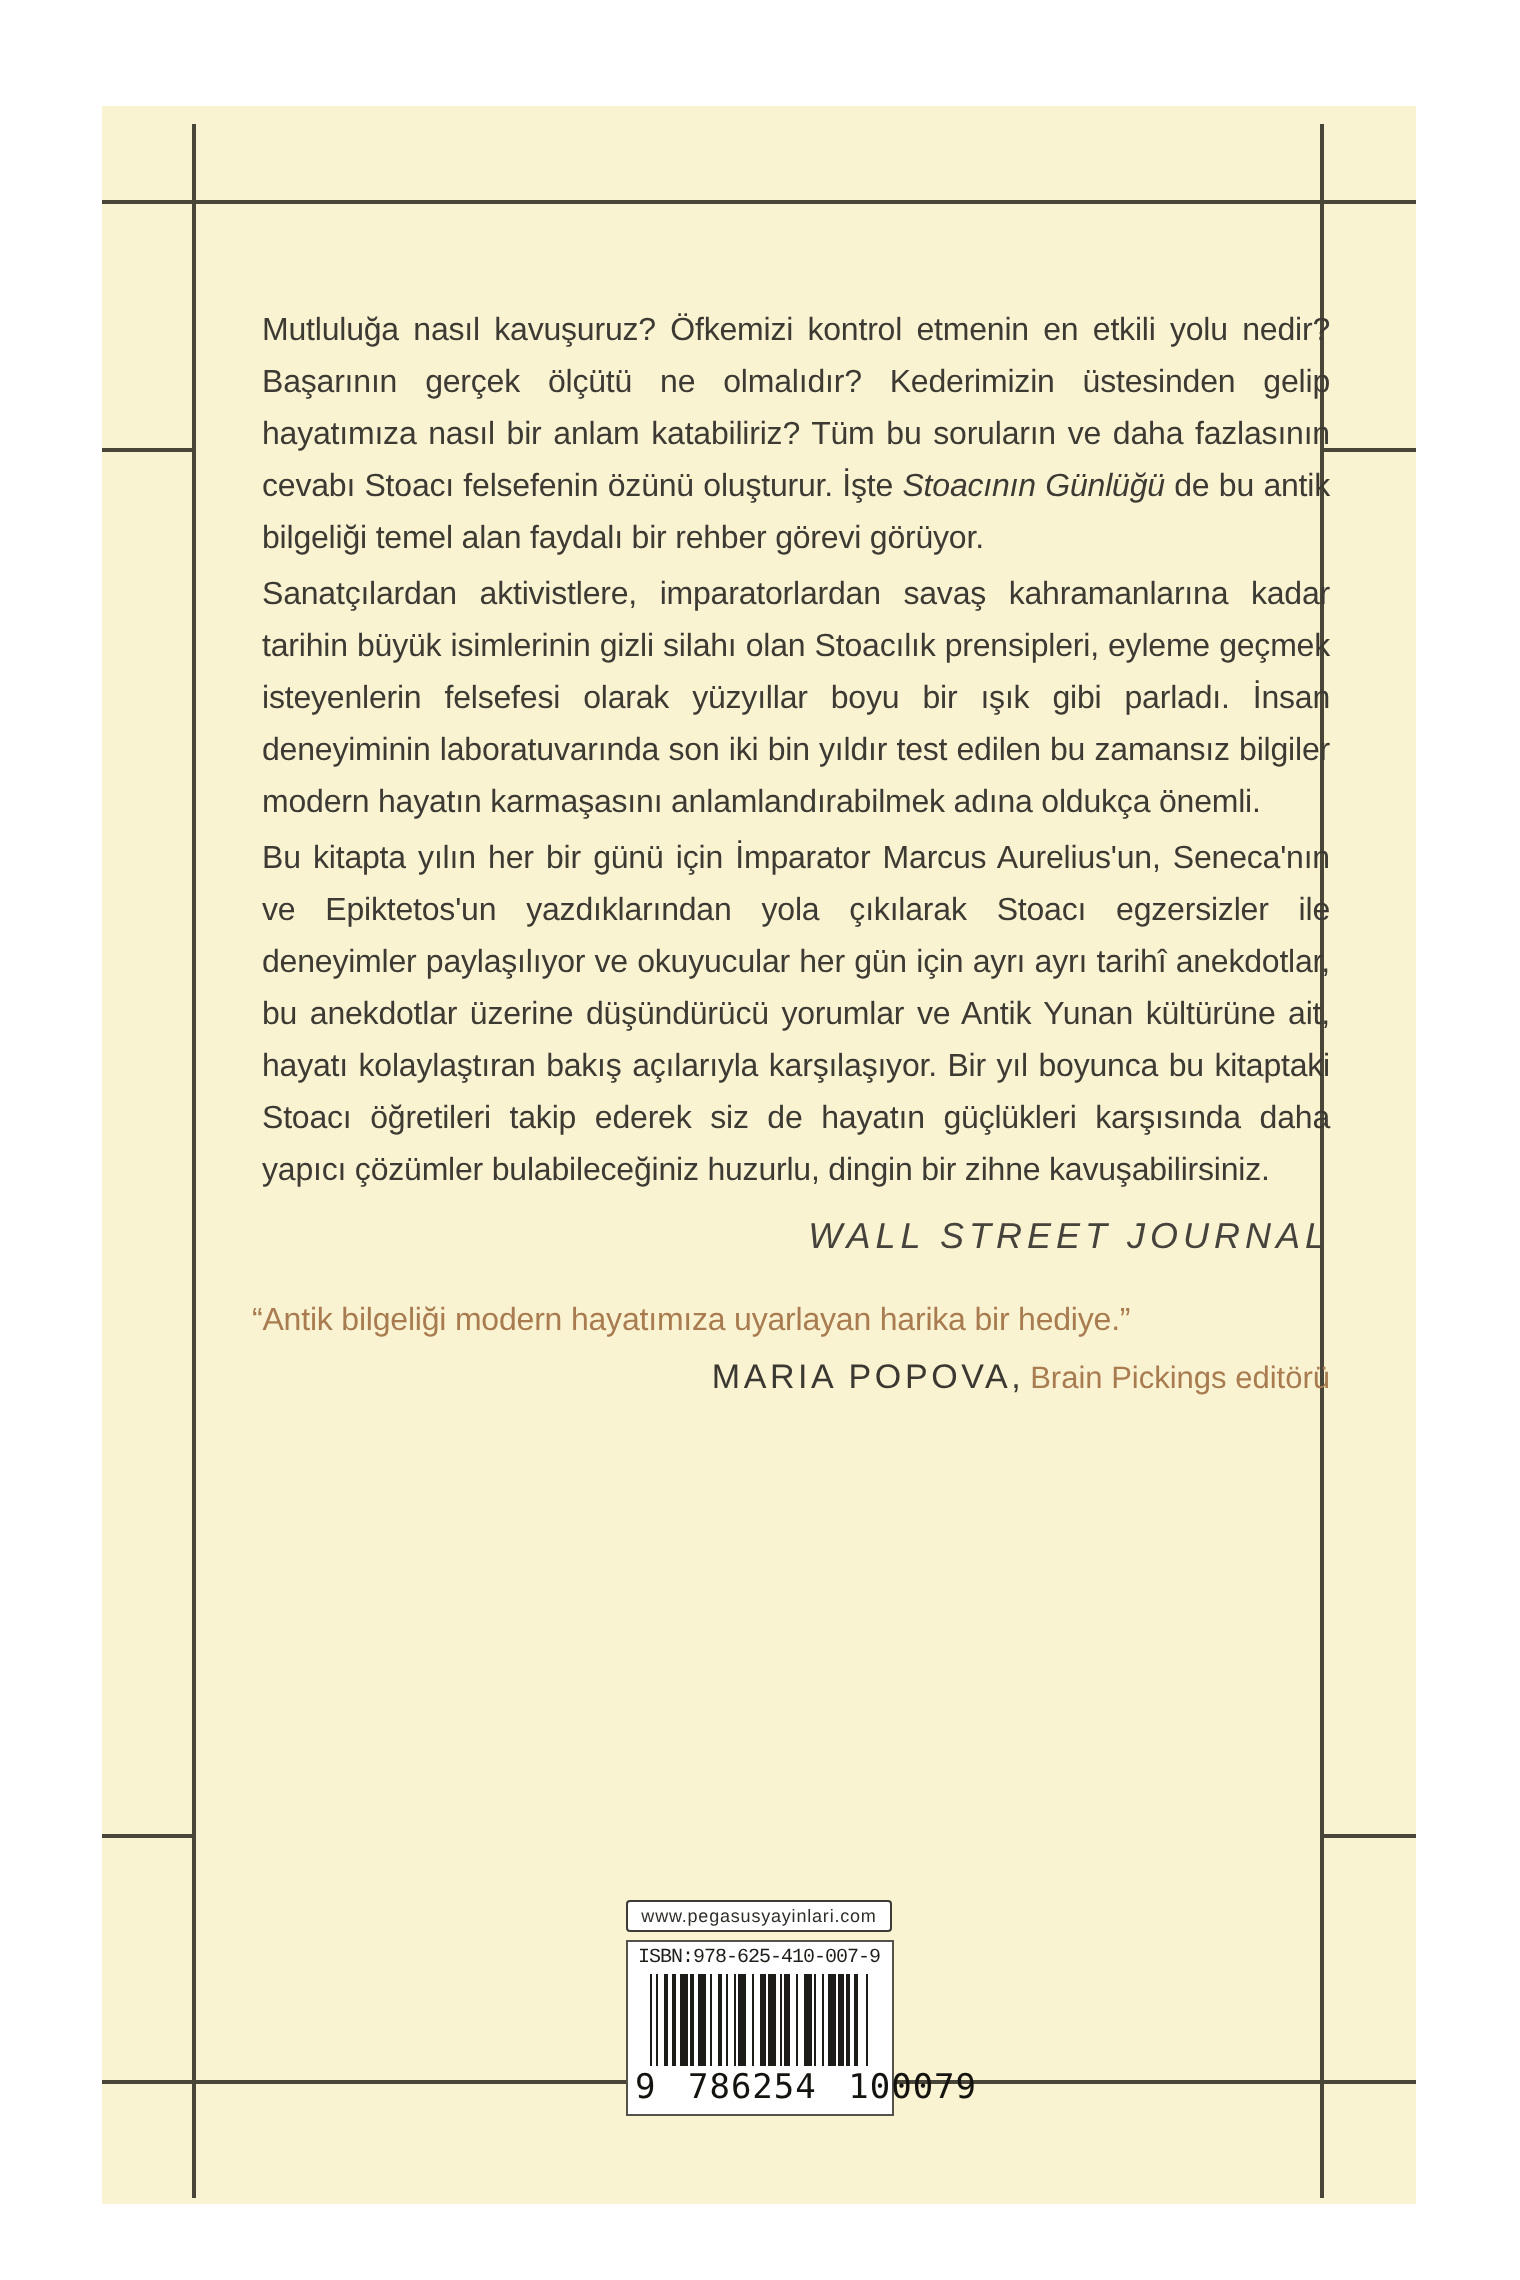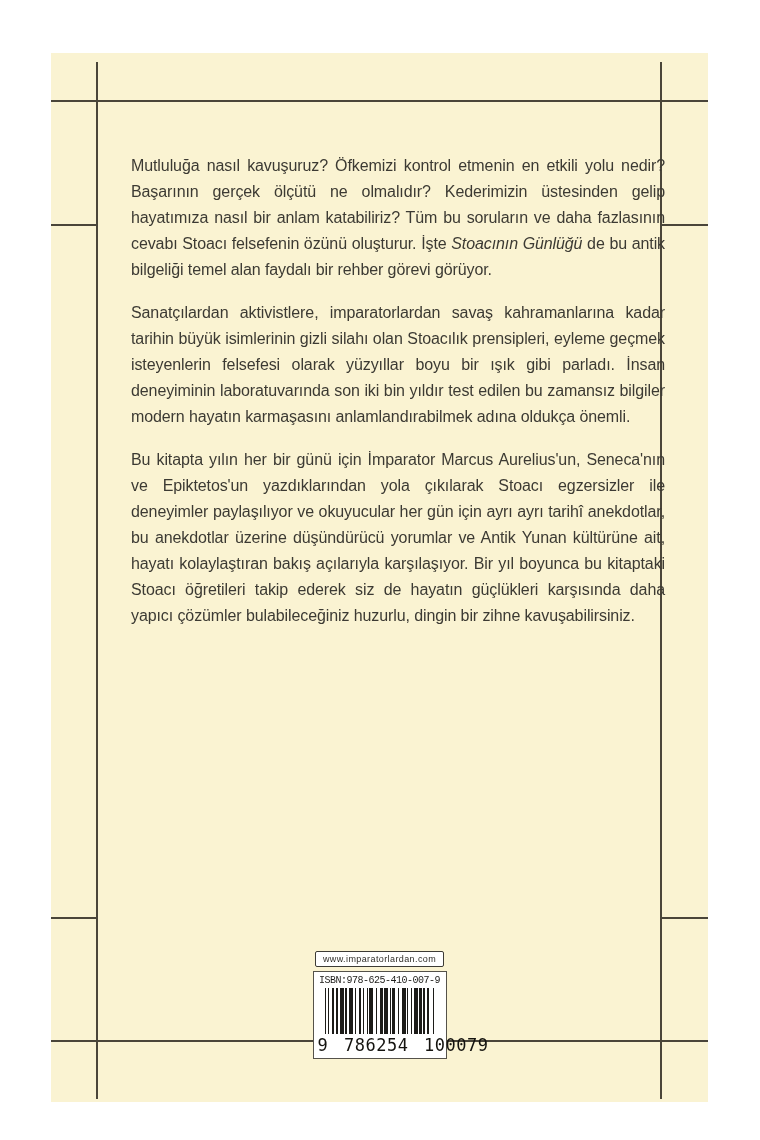--- a/index.html
+++ b/index.html
@@ -27,21 +27,21 @@
   .tick.bl { left:0;   top:864px; width:47px; }
   .tick.br { left:609px; top:864px; width:48px; }
 
   
   .text-col {
     position:absolute; left:80px; top:100px; width:534px;
     color:#3c3a33;
     font-size:16px; line-height:26px; letter-spacing:-0.1px;
   }
   .par { text-align:justify; }
-  .par + .par { margin-top:17px; }
+  .par + .par { margin-top:2px; }
   .title-it { font-style:italic; }
   .quote {
     color:var(--accent,#a87c50);
     text-align:justify;
     text-indent:-7px;
     padding-left:2px;
   }
   .quote.first { margin-top:36px; }
   .attr { text-align:right; }
   .attr.wsj {
@@ -115,26 +115,29 @@
 
   <div class="text-col">
 
     <p class="par"><span>Mutluluğa nasıl kavuşuruz? Öfkemizi kontrol etmenin en etkili yolu nedir? Başarının gerçek ölçütü ne olmalıdır? Kederimizin üstesinden gelip hayatımıza nasıl bir anlam katabiliriz? Tüm bu soruların ve daha fazlasının cevabı Stoacı felsefenin özünü oluşturur. İşte </span><i class="title-it">Stoacının Günlüğü</i><span> de bu antik bilgeliği temel alan faydalı bir rehber görevi görüyor.</span></p>
 
     <p class="par">Sanatçılardan aktivistlere, imparatorlardan savaş kahramanlarına kadar tarihin büyük isimlerinin gizli silahı olan Stoacılık prensipleri, eyleme geçmek isteyenlerin felsefesi olarak yüzyıllar boyu bir ışık gibi parladı. İnsan deneyiminin laboratuvarında son iki bin yıldır test edilen bu zamansız bilgiler modern hayatın karmaşasını anlamlandırabilmek adına oldukça önemli.</p>
 
     <p class="par">Bu kitapta yılın her bir günü için İmparator Marcus Aurelius'un, Seneca'nın ve Epiktetos'un yazdıklarından yola çıkılarak Stoacı egzersizler ile deneyimler paylaşılıyor ve okuyucular her gün için ayrı ayrı tarihî anekdotlar, bu anekdotlar üzerine düşündürücü yorumlar ve Antik Yunan kültürüne ait, hayatı kolaylaştıran bakış açılarıyla karşılaşıyor. Bir yıl boyunca bu kitaptaki Stoacı öğretileri takip ederek siz de hayatın güçlükleri karşısında daha yapıcı çözümler bulabileceğiniz huzurlu, dingin bir zihne kavuşabilirsiniz.</p>
 
 
+    <div class="attr wsj">WALL STREET JOURNAL</div>
 
+    <p class="quote q2">“Antik bilgeliği modern hayatımıza uyarlayan harika bir hediye.”</p>
 
+    <div class="attr popova"><span class="name">MARIA POPOVA</span><span class="sep">, </span><span class="role">Brain Pickings editörü</span></div>
   </div>
 
   <div class="barcode-wrap">
-    <div class="url-box">www.imparatorlardan.com</div>
+    <div class="url-box">www.pegasusyayinlari.com</div>
     <div class="isbn-box">
       <div class="isbn-label">ISBN:978-625-410-007-9</div>
       <div class="bars" id="bars">
           <span class="b" style="width: 1.35px;"></span>
           <span class="s" style="width: 1.35px;"></span>
           <span class="b" style="width: 1.35px;"></span>
           <span class="s" style="width: 2.7px;"></span>
           <span class="b" style="width: 2.7px;"></span>
           <span class="s" style="width: 1.35px;"></span>
           <span class="b" style="width: 2.7px;"></span>

